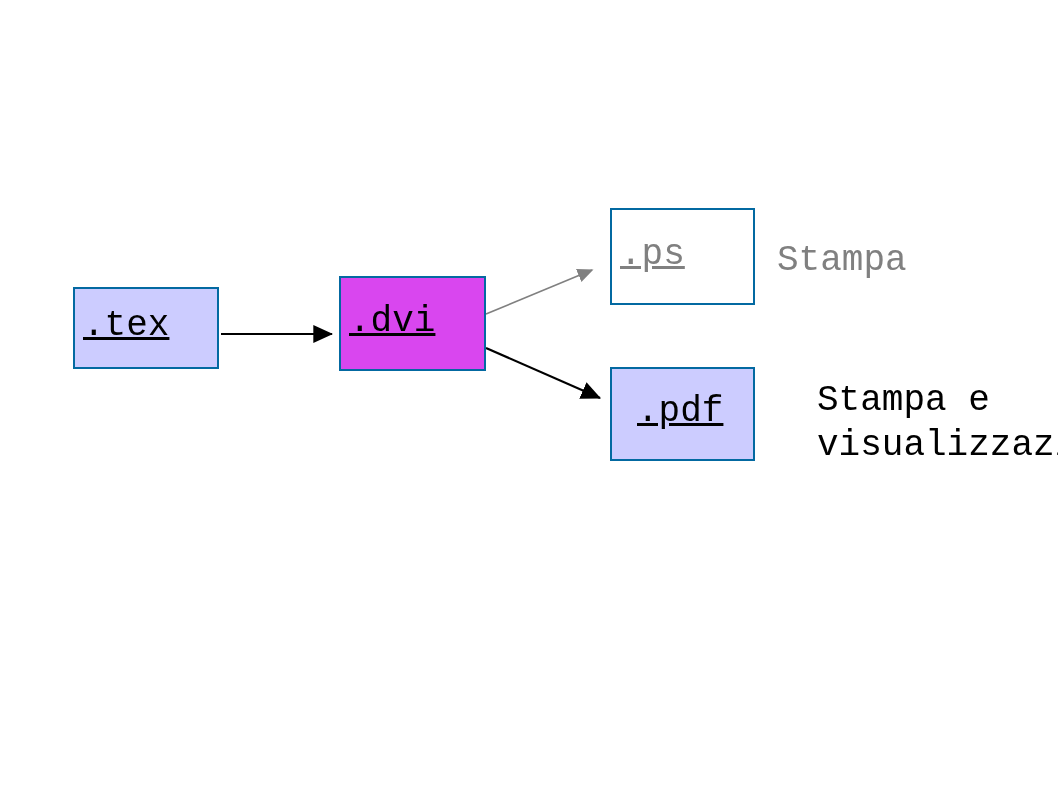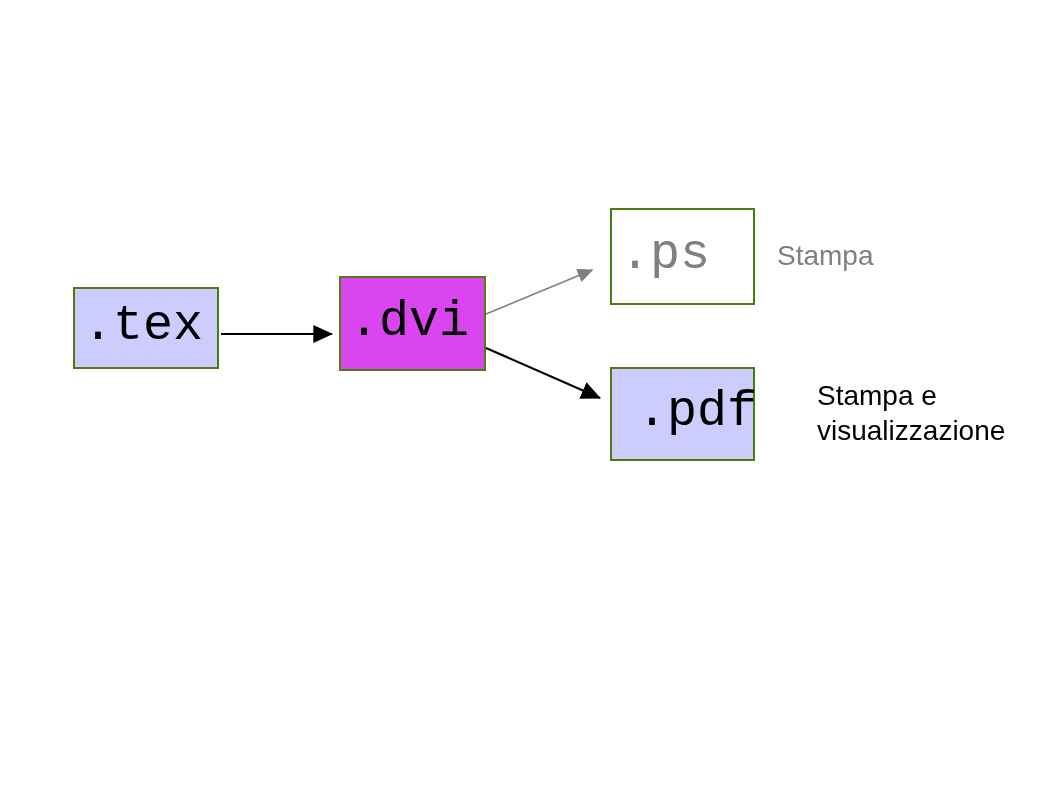--- a/index.html
+++ b/index.html
@@ -21,29 +21,30 @@
     top: 0;
     width: 1058px;
     height: 794px;
     background: #ffffff;
   }
 
   
   .node {
     position: absolute;
     box-sizing: border-box;
-    border: 2px solid #4d7c0f;
+    border: 2px solid #0369a1;
     display: flex;
     align-items: center;
     justify-content: flex-start;
     font-family: "Liberation Mono", "DejaVu Sans Mono", monospace;
-    font-size: 50px;
+    font-size: 36px;
     line-height: 1;
     letter-spacing: 0px;
     white-space: nowrap;
+    text-decoration: underline;
   }
   .node .node-label {
     display: block;
     padding-left: 8px;
     position: relative;
     top: -2px;
   }
 
   #node-tex {
     left: 73px;
@@ -75,22 +76,22 @@
     width: 145px;
     height: 94px;
     background: #ccccff;
     color: #000000;
     padding-left: 17px;
   }
 
   
   .annotation {
     position: absolute;
-    font-family: Liberation Sans, sans-serif;
-    font-size: 28px;
+    font-family: Liberation Mono, monospace;
+    font-size: 36px;
     line-height: 1.25;
     white-space: pre-line;
   }
   #label-stampa {
     left: 777px;
     top: 238px;
     color: #808080;
   }
   #label-stampa-viz {
     left: 777px;

